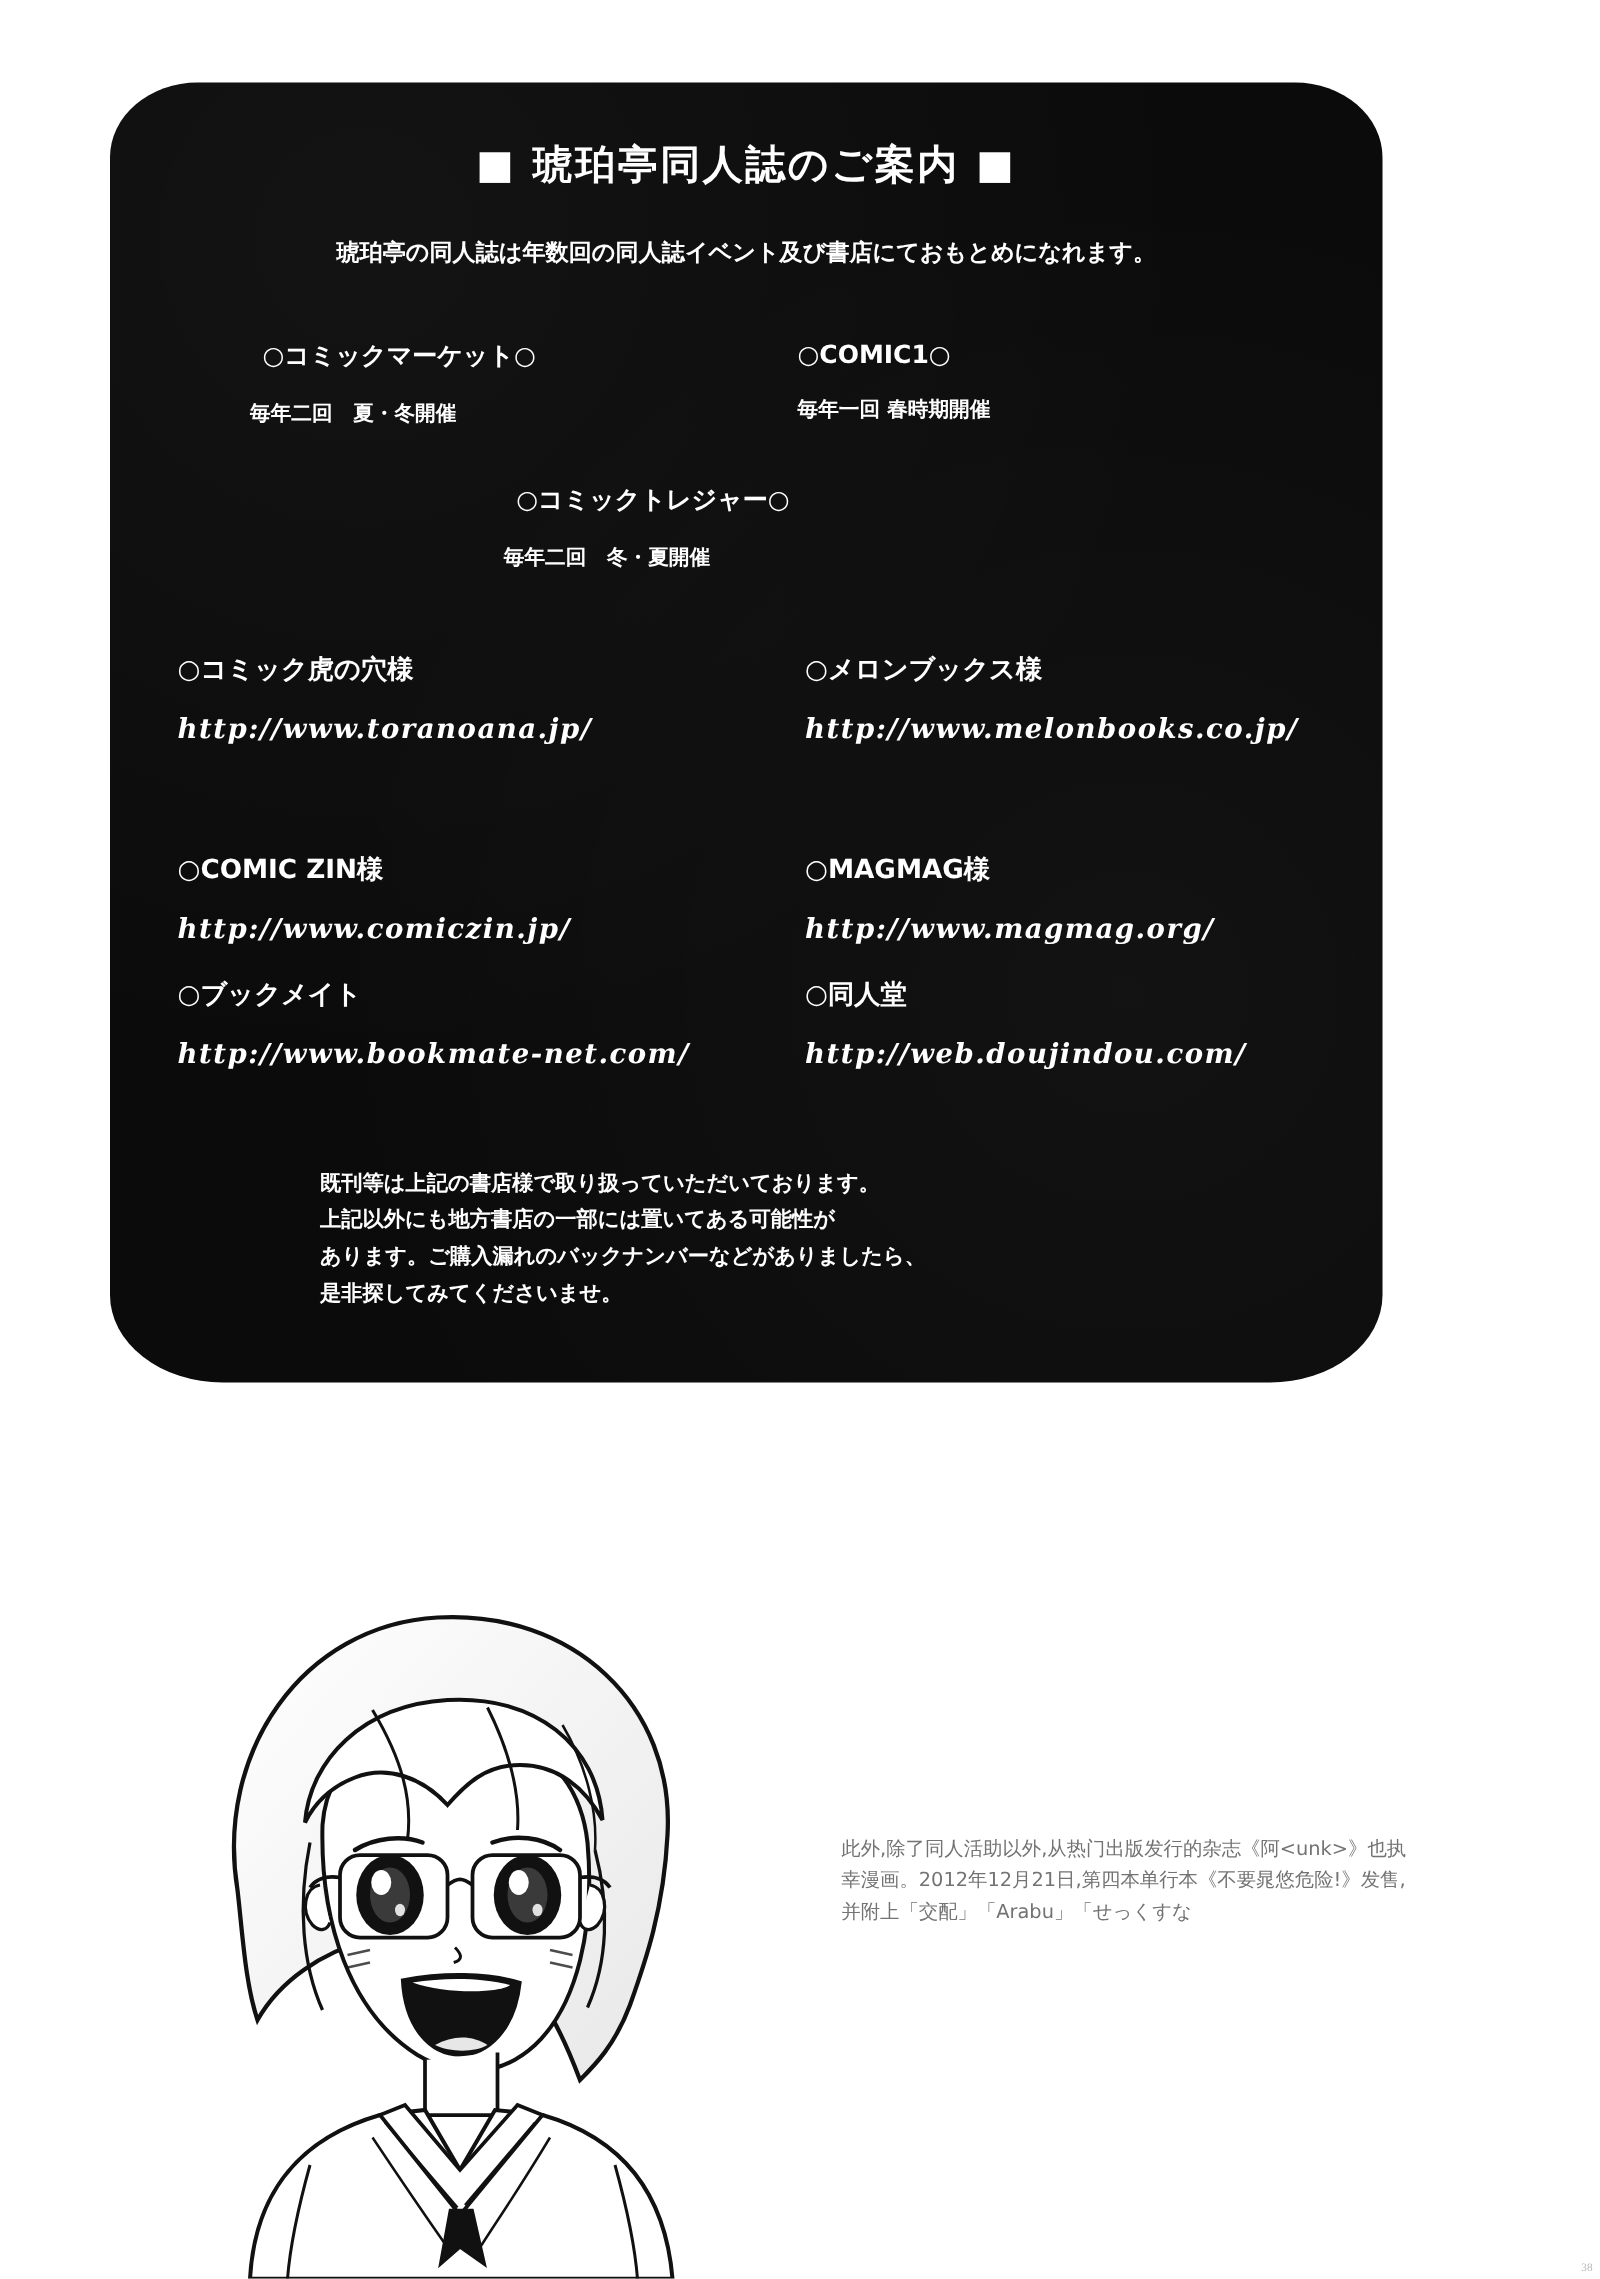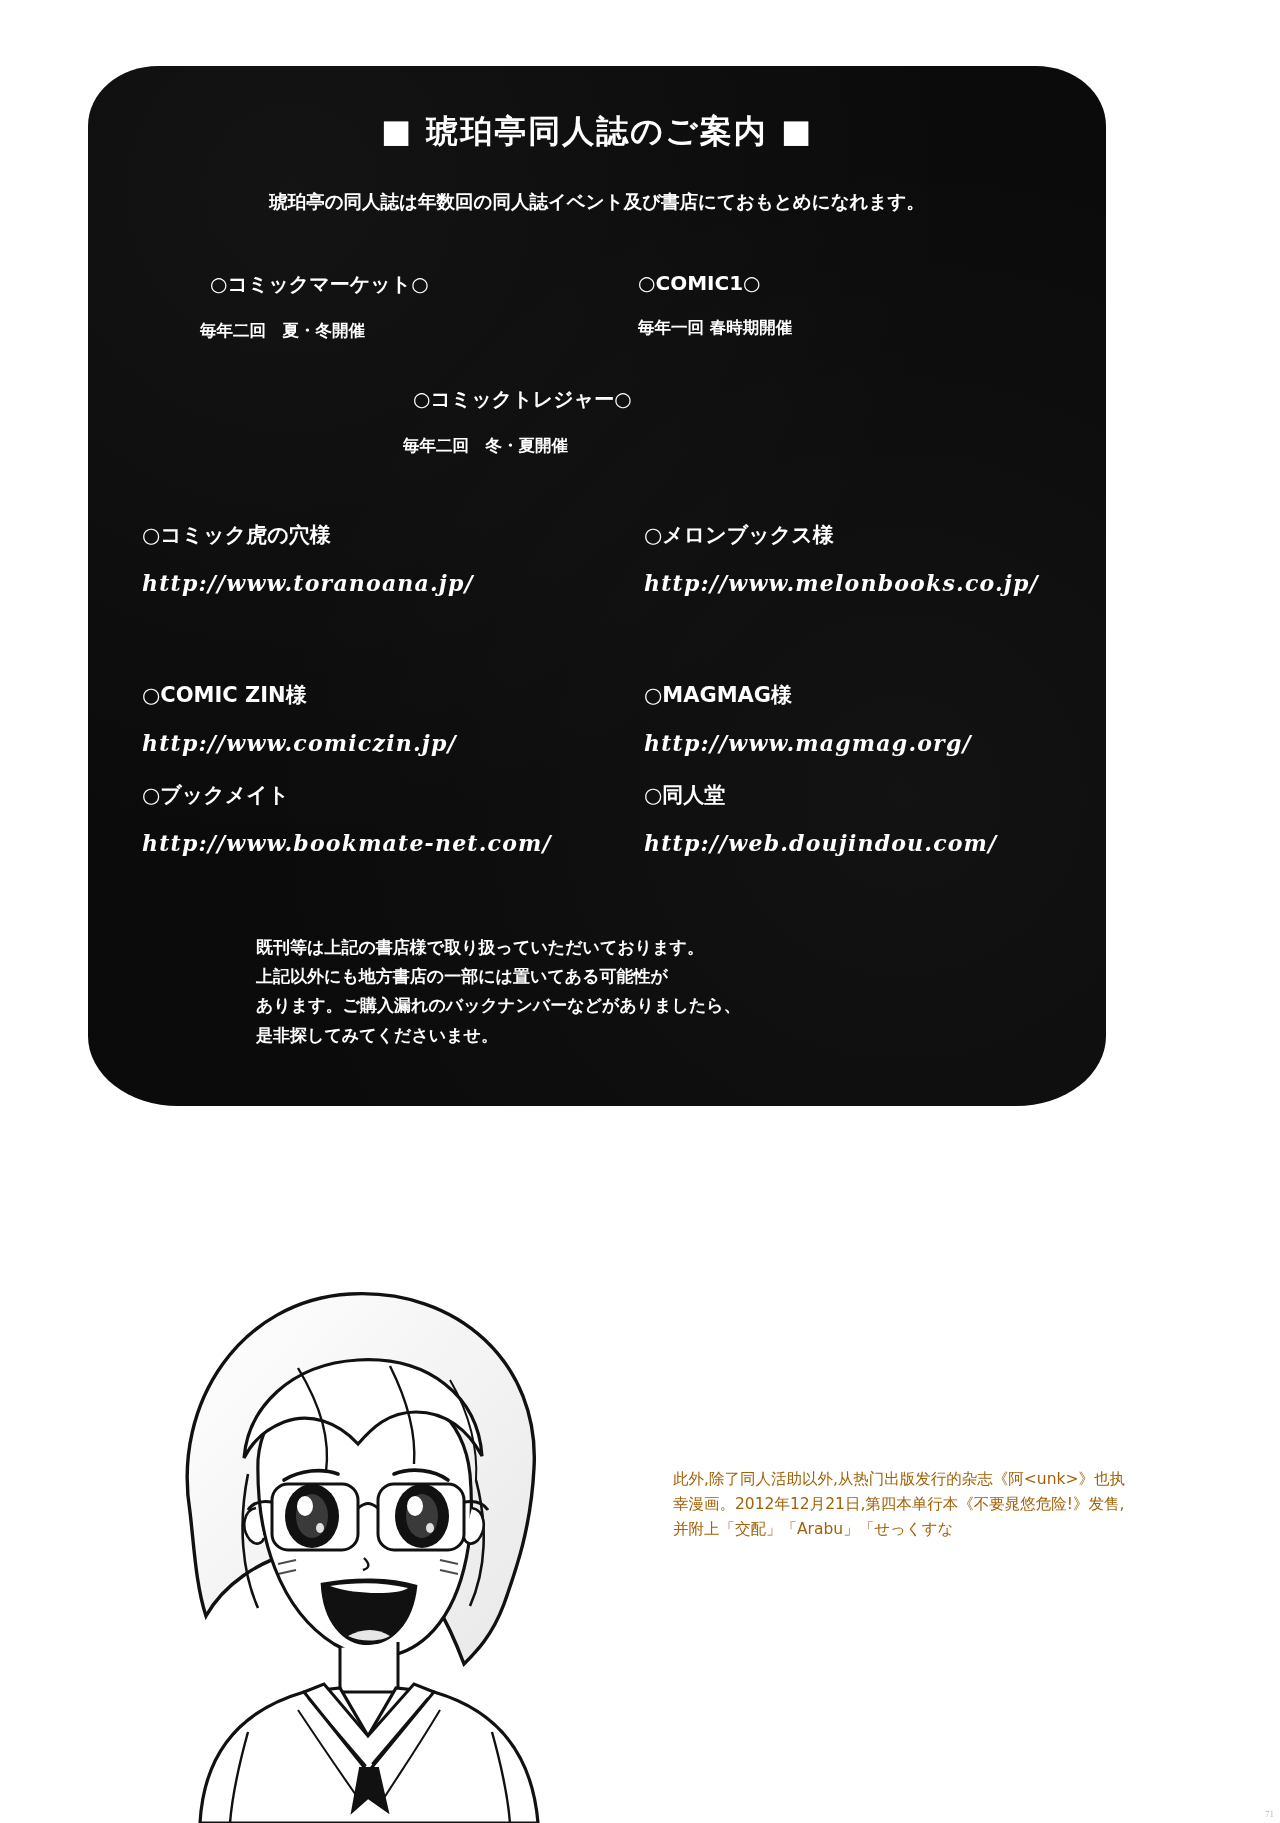--- a/index.html
+++ b/index.html
@@ -119,21 +119,21 @@
   }
 
   
   .side-note {
     position: absolute;
     left: 673px;
     top: 1467px;
     width: 465px;
     font-size: 15.5px;
     line-height: 1.62;
-    color: #a16207;
+    color: #737373;
     font-family: "DejaVu Sans", sans-serif;
     white-space: pre-line;
   }
 
   
   .illu {
     position: absolute;
     left: 72px;
     top: 1212px;
     width: 560px;
@@ -285,13 +285,13 @@
     <path d="M226 498 C254 540 272 566 286 586" fill="none" stroke="#111" stroke-width="2"></path>
     <path d="M368 498 C344 538 326 564 312 586" fill="none" stroke="#111" stroke-width="2"></path>
 
     <path d="M288 556 L306 556 L316 600 L296 586 L280 600 Z" fill="#111" stroke="#111" stroke-width="2"></path>
 
     <path d="M176 520 C166 556 160 586 158 611" fill="none" stroke="#111" stroke-width="2.4"></path>
     <path d="M420 520 C430 556 436 586 438 611" fill="none" stroke="#111" stroke-width="2.4"></path>
   </svg>
 </div>
 
-<div class="corner-mark">71</div>
+<div class="corner-mark">38</div>
 
 </body></html>

